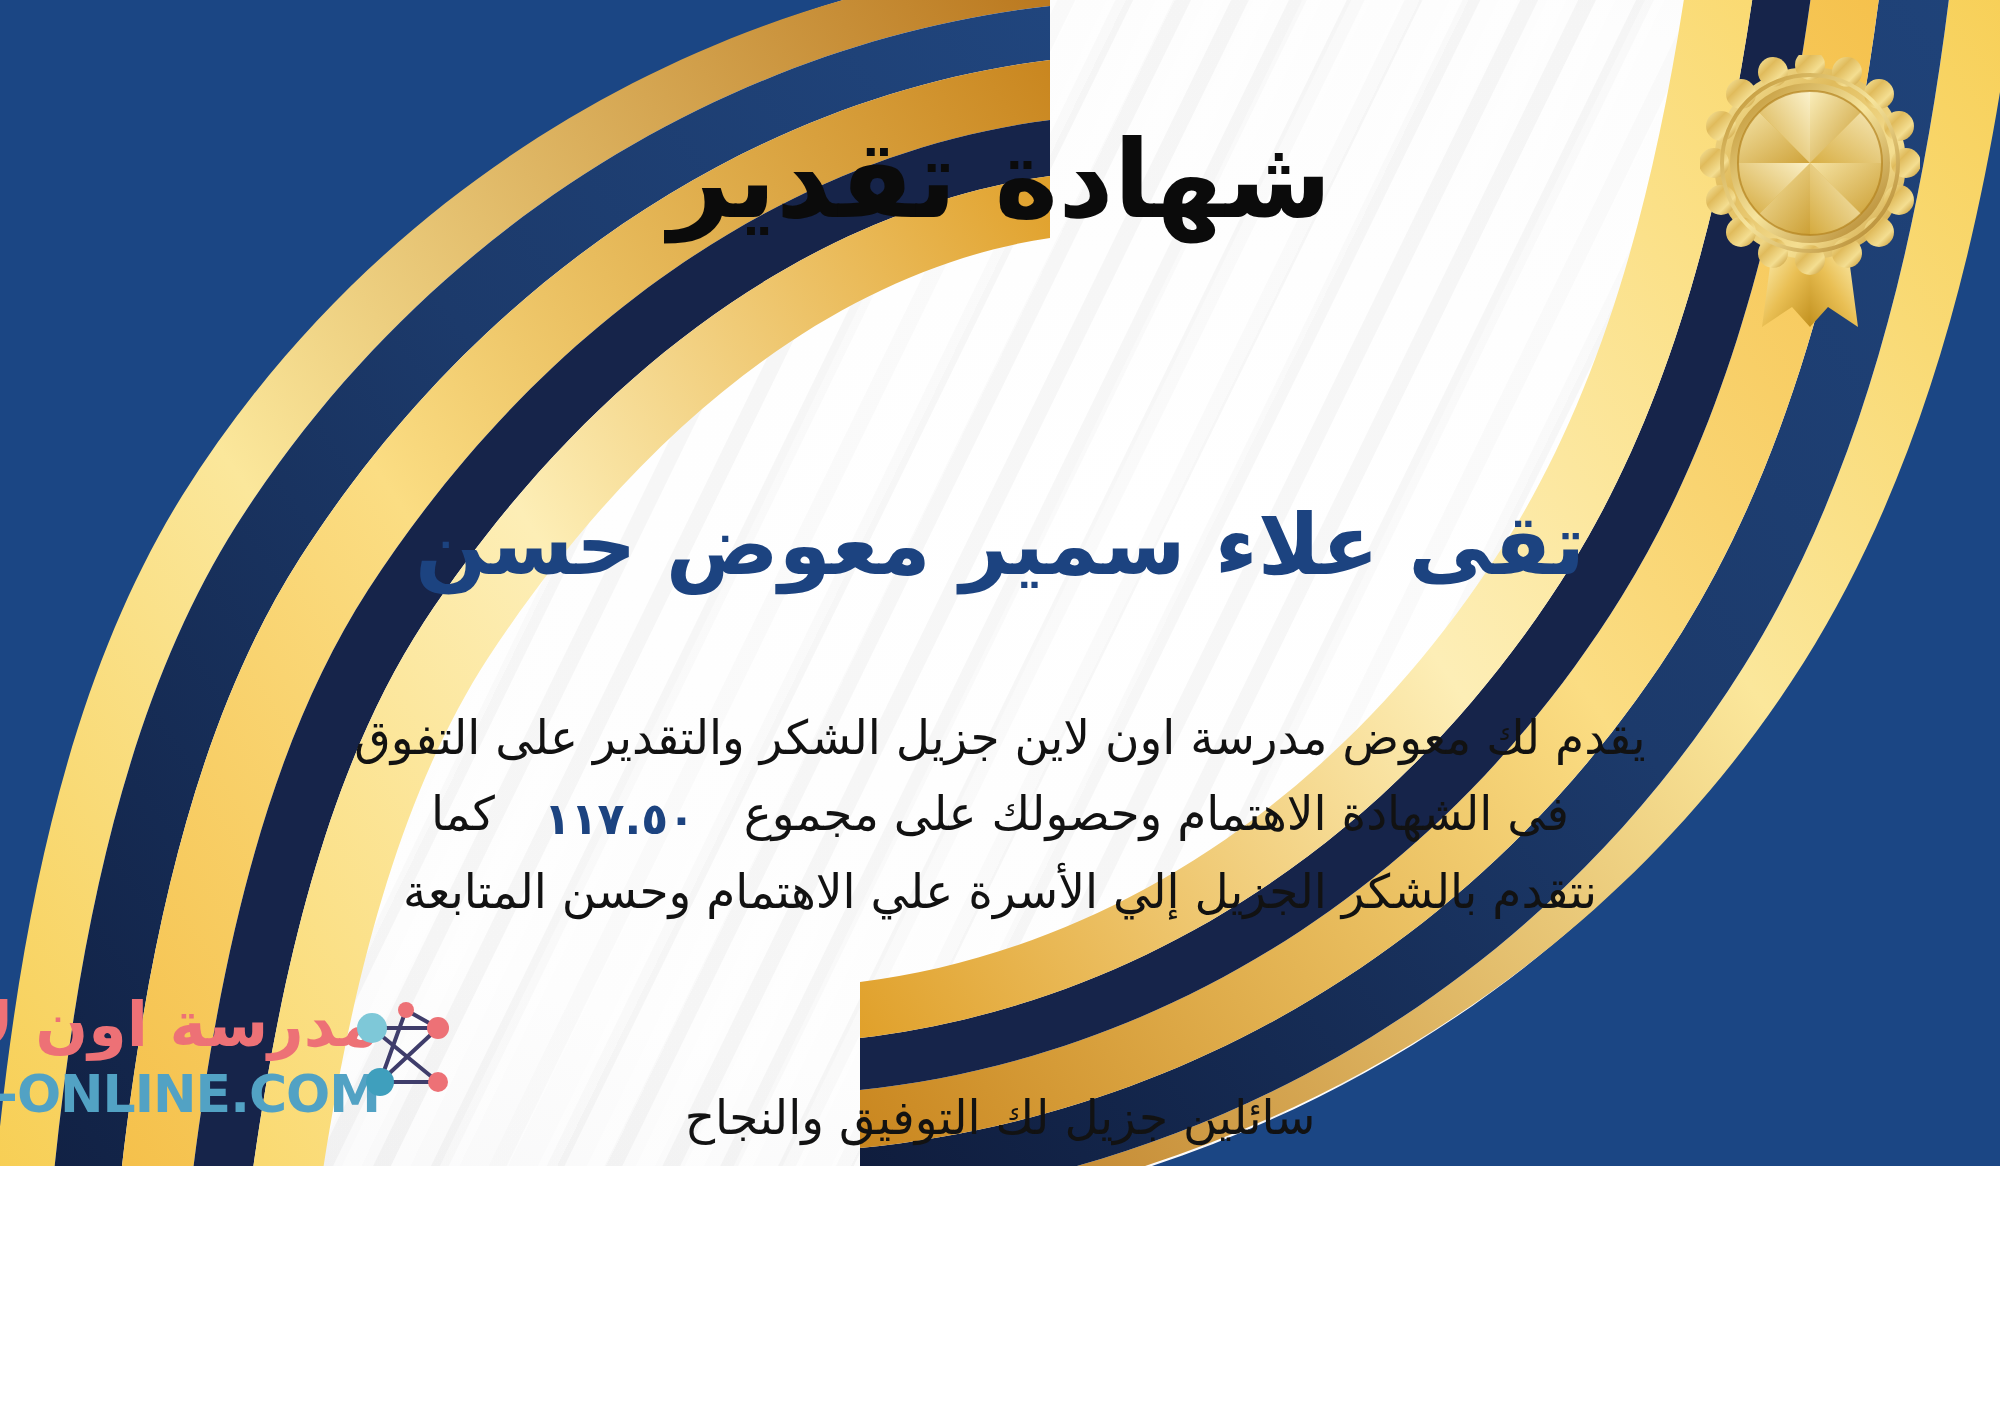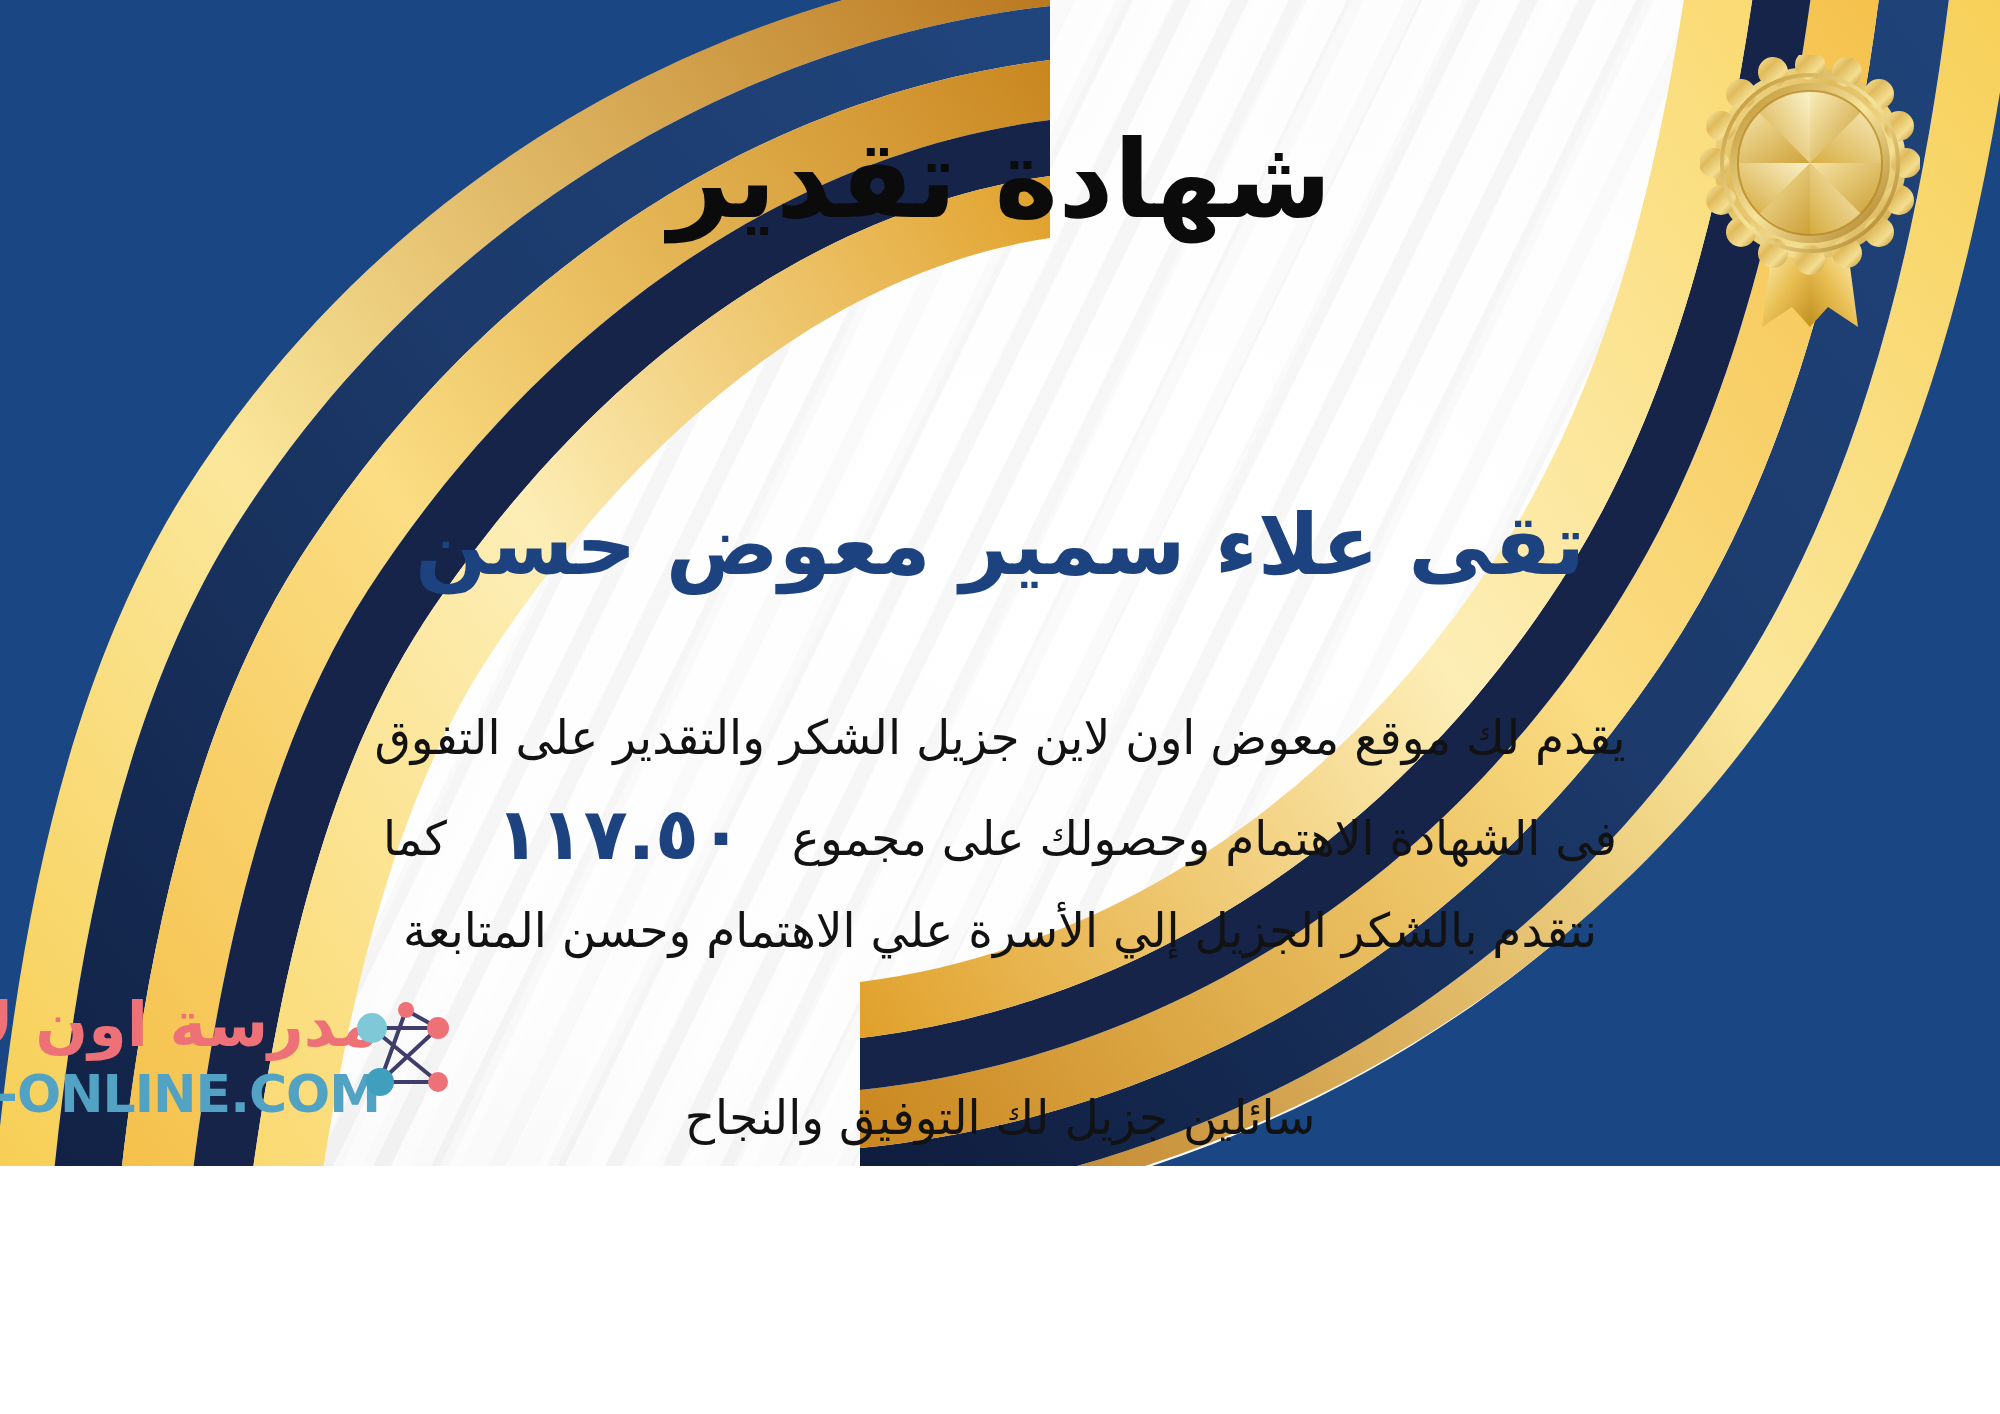--- a/index.html
+++ b/index.html
@@ -75,21 +75,21 @@
     text-align:center;
     color:#121212;
     font-size:47px;
     line-height:1.62;
     font-family:"DejaVu Sans",sans-serif;
   }
   .body-line{white-space:nowrap;}
   .score{
     color:#1c4380;
     font-weight:700;
-    font-size:72px;
+    font-size:44px;
     padding:0 34px;
     letter-spacing:1px;
     vertical-align:-4px;
   }
   .closing{
     position:absolute;
     top:1090px; left:0; right:0;
     text-align:center;
     color:#121212;
     font-size:47px;
@@ -302,21 +302,21 @@
       <path d="M110,108 L59,57 A72,72 0 0 1 110,36 Z" fill="url(#ray2)" opacity=".95"></path>
       <circle cx="110" cy="108" r="72" fill="none" stroke="#b4831f" stroke-width="2" opacity=".7"></circle>
     </g>
   </svg>
 
   <div class="title">شهادة تقدير</div>
 
   <div class="recipient">تقى علاء سمير معوض حسن</div>
 
   <div class="body-block">
-    <div class="body-line">يقدم لك موقع معوض اون لاين جزيل الشكر  والتقدير على التفوق</div>
+    <div class="body-line">يقدم لك معوض مدرسة اون لاين جزيل الشكر  والتقدير على التفوق</div>
     <div class="body-line">
       <span>فى الشهادة الاهتمام وحصولك على مجموع</span>
       <span class="score">١١٧.٥٠</span>
       <span>كما</span>
     </div>
     <div class="body-line">نتقدم  بالشكر الجزيل إلي الأسرة علي الاهتمام وحسن المتابعة</div>
   </div>
 
   <div class="closing">سائلين جزيل لك التوفيق  والنجاح</div>
 

